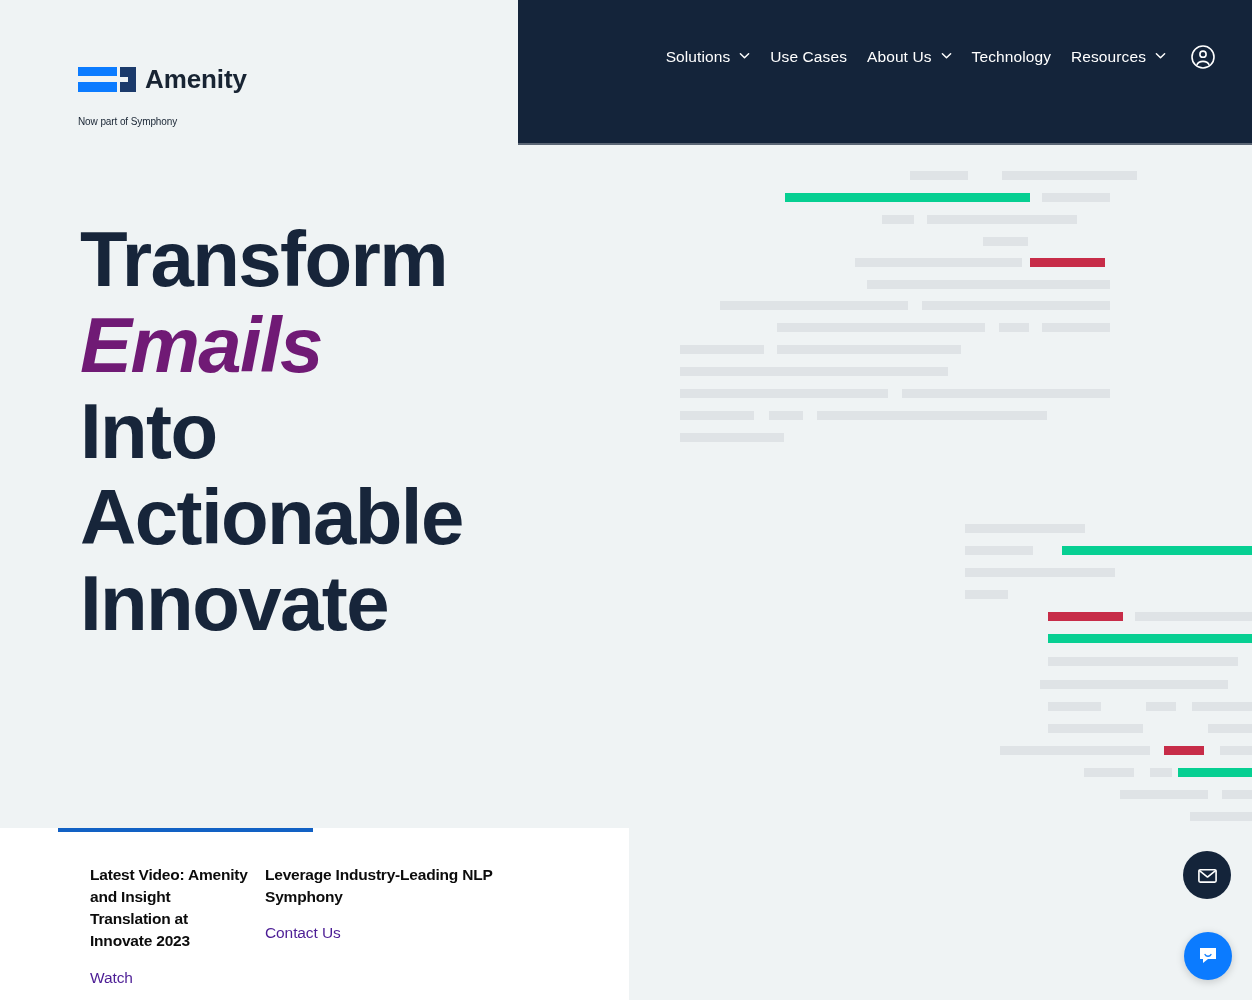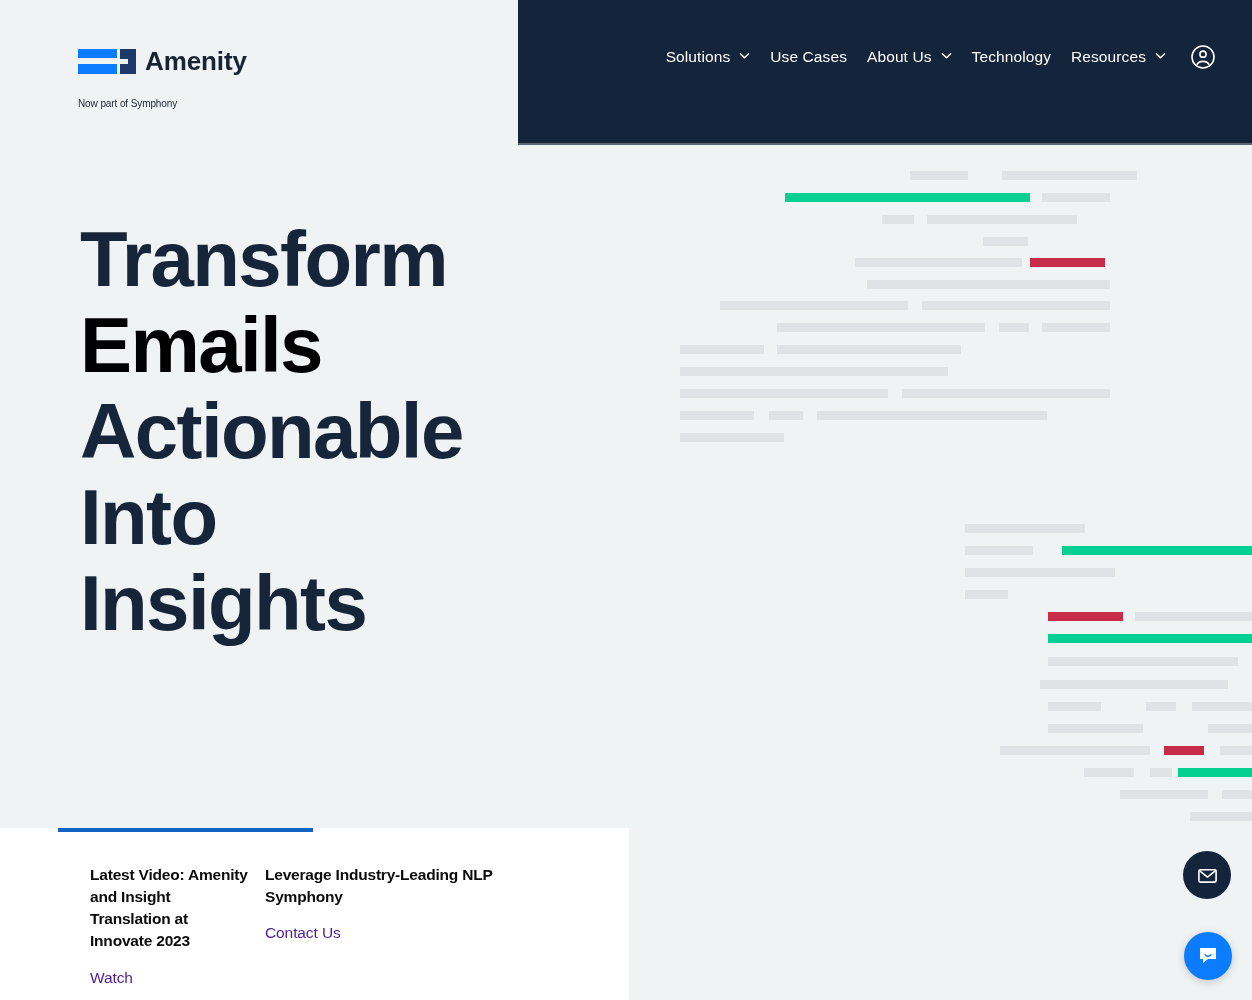--- a/index.html
+++ b/index.html
@@ -86,21 +86,21 @@
     padding: 13px 19px;
     cursor: pointer;
     font-family: "Liberation Sans", sans-serif;
     white-space: nowrap;
   }
 
   
   .logo {
     position: absolute;
     left: 78px;
-    top: 46px;
+    top: 64px;
     width: 260px;
   }
   .logo-row {
     display: flex;
     align-items: center;
     gap: 11px;
   }
   .logo-mark {
     position: relative;
     width: 56px;
@@ -147,21 +147,21 @@
     top: 216px;
     width: 440px;
   }
   .hero h1 {
     font-size: 78px;
     line-height: 86px;
     font-weight: 700;
     color: #17253a;
     letter-spacing: -1.6px;
   }
-  .hero h1 .accent { color: #000000; display: block; }
+  .hero h1 .accent { color: #701a75; display: block; font-style: italic; }
   .hero h1 .ln { display: block; }
 
   .hero-sub {
     margin-top: 40px;
     font-size: 15.5px;
     line-height: 24px;
     color: #606a78;
     letter-spacing: -.1px;
   }
   .hero-sub span { display: block; }
@@ -373,23 +373,23 @@
     </div>
     <div class="logo-word">Amenity</div>
   </div>
   <div class="logo-sub">Now part of Symphony</div>
 </div>
 
 <div class="hero">
   <h1>
     <span class="ln">Transform</span>
     <span class="accent">Emails</span>
+    <span class="ln">Into</span>
     <span class="ln">Actionable</span>
-    <span class="ln">Into</span>
-    <span class="ln">Insights</span>
+    <span class="ln">Innovate</span>
   </h1>
 </div>
 
 <div class="cards-panel">
   <div class="cards-progress"></div>
   <div class="cards-grid">
     <div class="card card-1">
       <div class="card-title">Latest Video: Amenity and Insight Translation at Innovate 2023</div>
       <span class="card-link">Watch</span>
     </div>

